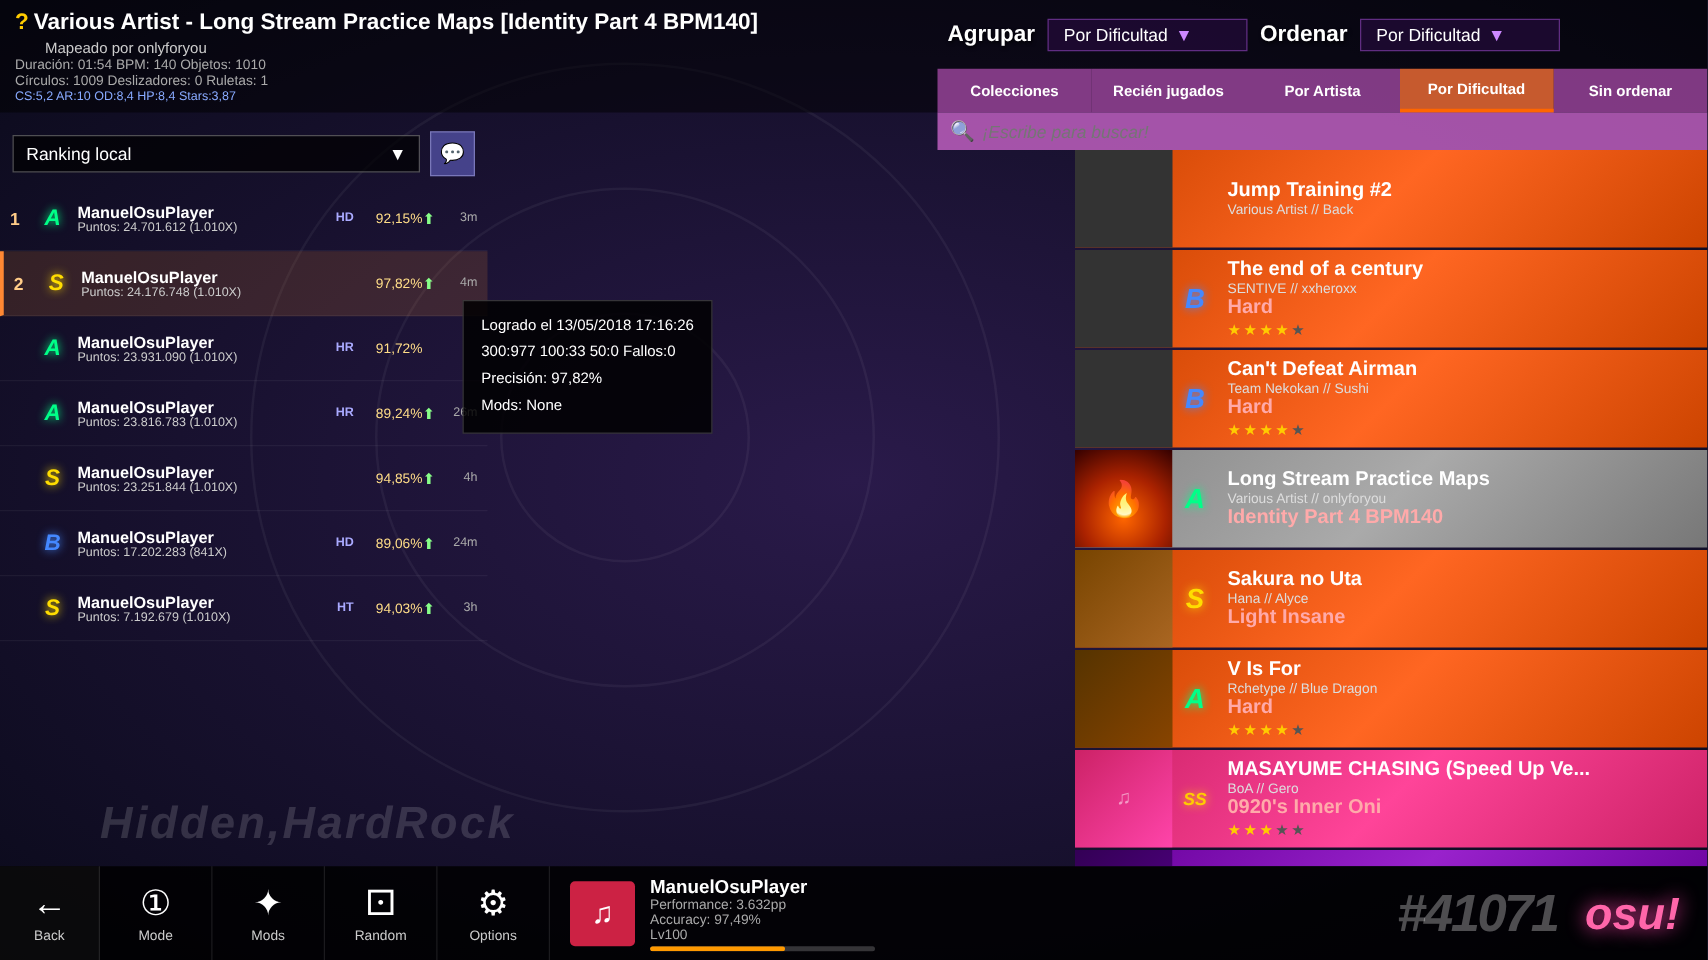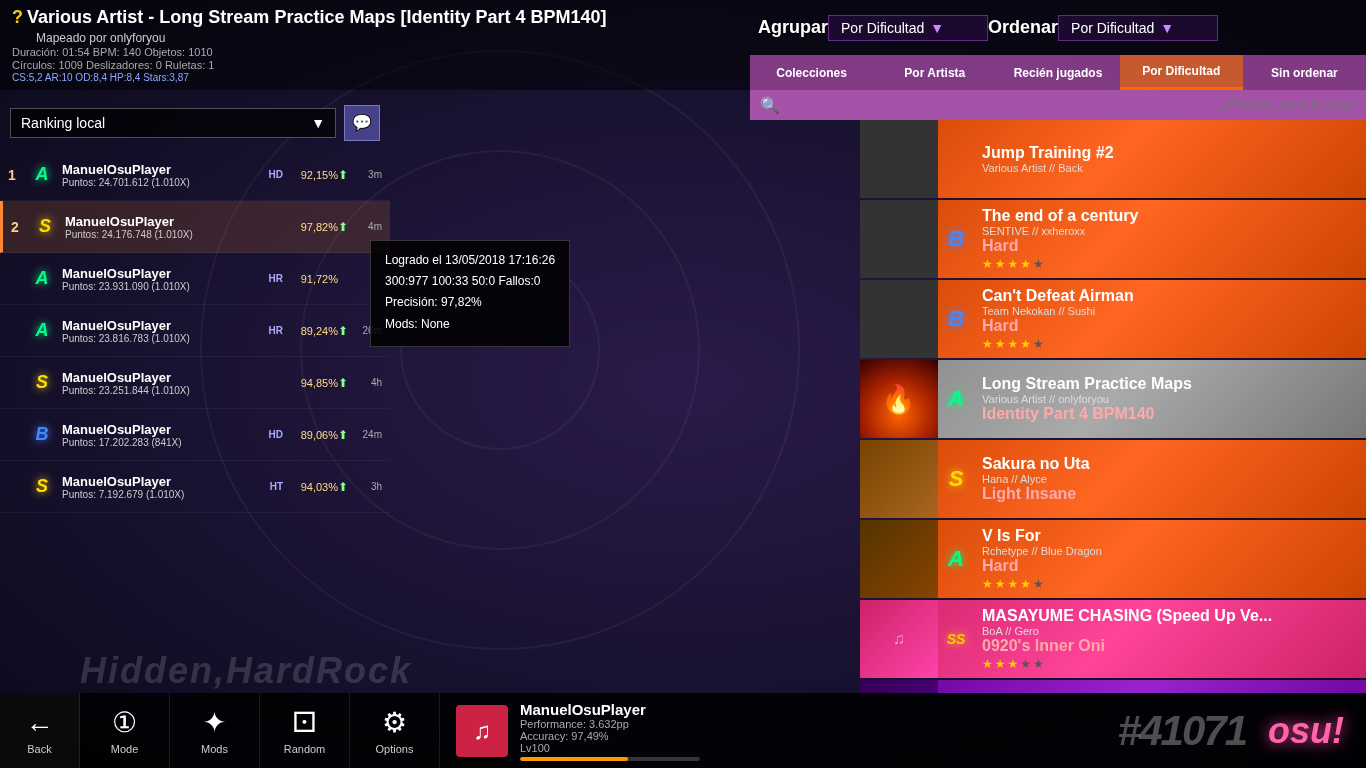--- a/index.html
+++ b/index.html
@@ -67,20 +67,21 @@
 
     
     .group-sort-bar {
       position: absolute;
       top: 0;
       left: 750px;
       right: 0;
       height: 55px;
       display: flex;
       align-items: center;
+      gap: 10px;
       padding: 8px;
     }
     .group-label, .sort-label {
       color: #ffffff;
       font-size: 18px;
       font-weight: bold;
       text-shadow: 1px 1px 3px rgba(0,0,0,0.8);
     }
     .dropdown-btn {
       background: rgba(30,10,50,0.9);
@@ -134,21 +135,20 @@
       padding: 0 10px;
     }
     .search-input {
       background: transparent;
       border: none;
       color: #ffffff;
       font-size: 14px;
       font-style: italic;
       width: 100%;
       outline: none;
-      text-align: right;
     }
     .search-icon { color: #ffffff; margin-right: 6px; }
 
     
     .song-list {
       position: absolute;
       top: 120px;
       left: 860px;
       right: 0;
       bottom: 75px;
@@ -460,21 +460,21 @@
     .song-thumb-pink {
       background: linear-gradient(135deg, #550033, #880055);
     }
     .song-thumb-purple {
       background: linear-gradient(135deg, #330055, #550088);
     }
 
     
     .watermark {
       position: absolute;
-      bottom: 76px;
+      bottom: 89px;
       left: 80px;
       color: rgba(255,255,255,0.15);
       font-size: 36px;
       font-weight: bold;
       font-style: italic;
       letter-spacing: 2px;
       pointer-events: none;
     }
   </style>
 </head>
@@ -524,25 +524,25 @@
   <div class="dropdown-btn">
     <span>Por Dificultad</span>
     <span class="dropdown-arrow">▼</span>
   </div>
 </div>
 
 <div class="tab-bar">
   <div class="tab colecciones">
     <span>Colecciones</span>
   </div>
+  <div class="tab recien">
+    <span>Recién jugados</span>
+  </div>
   <div class="tab artista">
     <span>Por Artista</span>
-  </div>
-  <div class="tab recien">
-    <span>Recién jugados</span>
   </div>
   <div class="tab dificultad">
     <span>Por Dificultad</span>
   </div>
   <div class="tab sin-ordenar">
     <span>Sin ordenar</span>
   </div>
 </div>
 
 <div class="search-bar">

